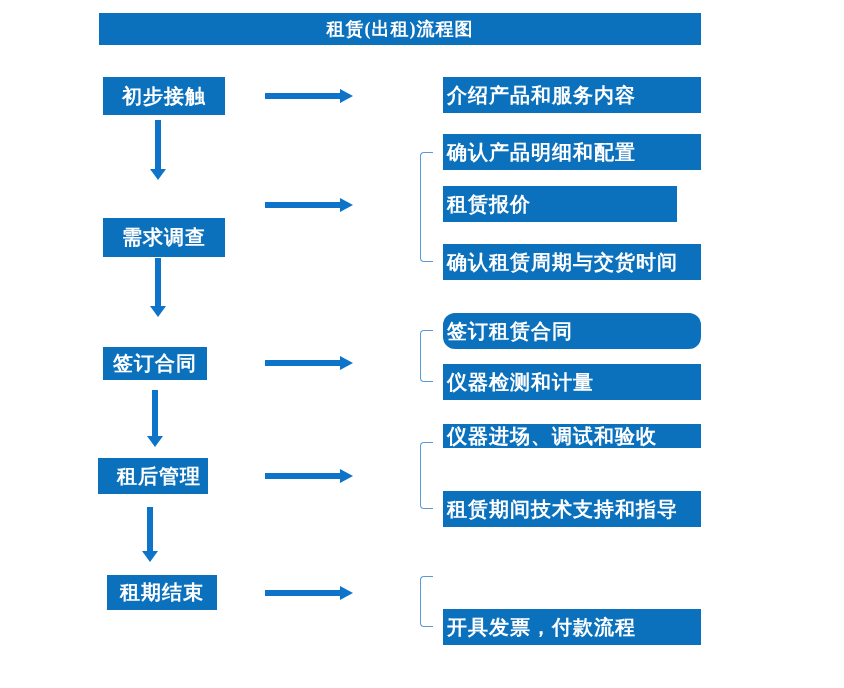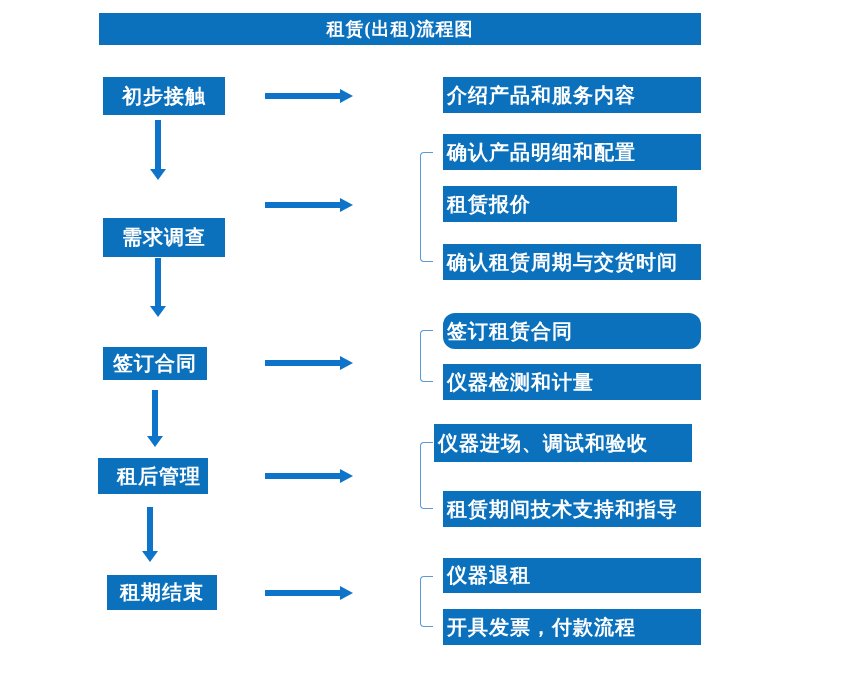--- a/index.html
+++ b/index.html
@@ -88,23 +88,22 @@
   <div class="box center" style="left:103px;top:347px;width:104px;height:33px;">签订合同</div>
   <div class="box center" style="left:98px;top:458px;width:110px;height:36px;padding-left:12px;">租后管理</div>
   <div class="box center" style="left:107px;top:575px;width:110px;height:35px;">租期结束</div>
 
   <div class="box leftpad" style="left:443px;top:77px;width:258px;height:36px;">介绍产品和服务内容</div>
   <div class="box leftpad" style="left:443px;top:134px;width:258px;height:36px;">确认产品明细和配置</div>
   <div class="box leftpad" style="left:443px;top:186px;width:234px;height:36px;text-align:center;">租赁报价</div>
   <div class="box leftpad" style="left:443px;top:244px;width:258px;height:36px;">确认租赁周期与交货时间</div>
   <div class="box leftpad" style="left:443px;top:313px;width:258px;height:36px;border-radius:12px;">签订租赁合同</div>
   <div class="box leftpad" style="left:443px;top:364px;width:258px;height:36px;font-family:Liberation Mono, monospace;">仪器检测和计量</div>
-  <div class="box leftpad" style="left:434px;top:424px;width:258px;height:38px;">仪器进场、调试和验收</div>
+  <div class="box leftpad" style="left:443px;top:424px;width:258px;height:24px;">仪器进场、调试和验收</div>
   <div class="box leftpad" style="left:443px;top:491px;width:258px;height:36px;">租赁期间技术支持和指导</div>
-  <div class="box leftpad" style="left:443px;top:558px;width:258px;height:35px;">仪器退租</div>
   <div class="box leftpad" style="left:443px;top:609px;width:258px;height:36px;">开具发票，付款流程</div>
 
   <div class="harrow" style="left:265px;top:89px;">
     <div class="hshaft"></div>
     <div class="hhead"></div>
   </div>
   <div class="harrow" style="left:265px;top:198px;">
     <div class="hshaft"></div>
     <div class="hhead"></div>
   </div>

